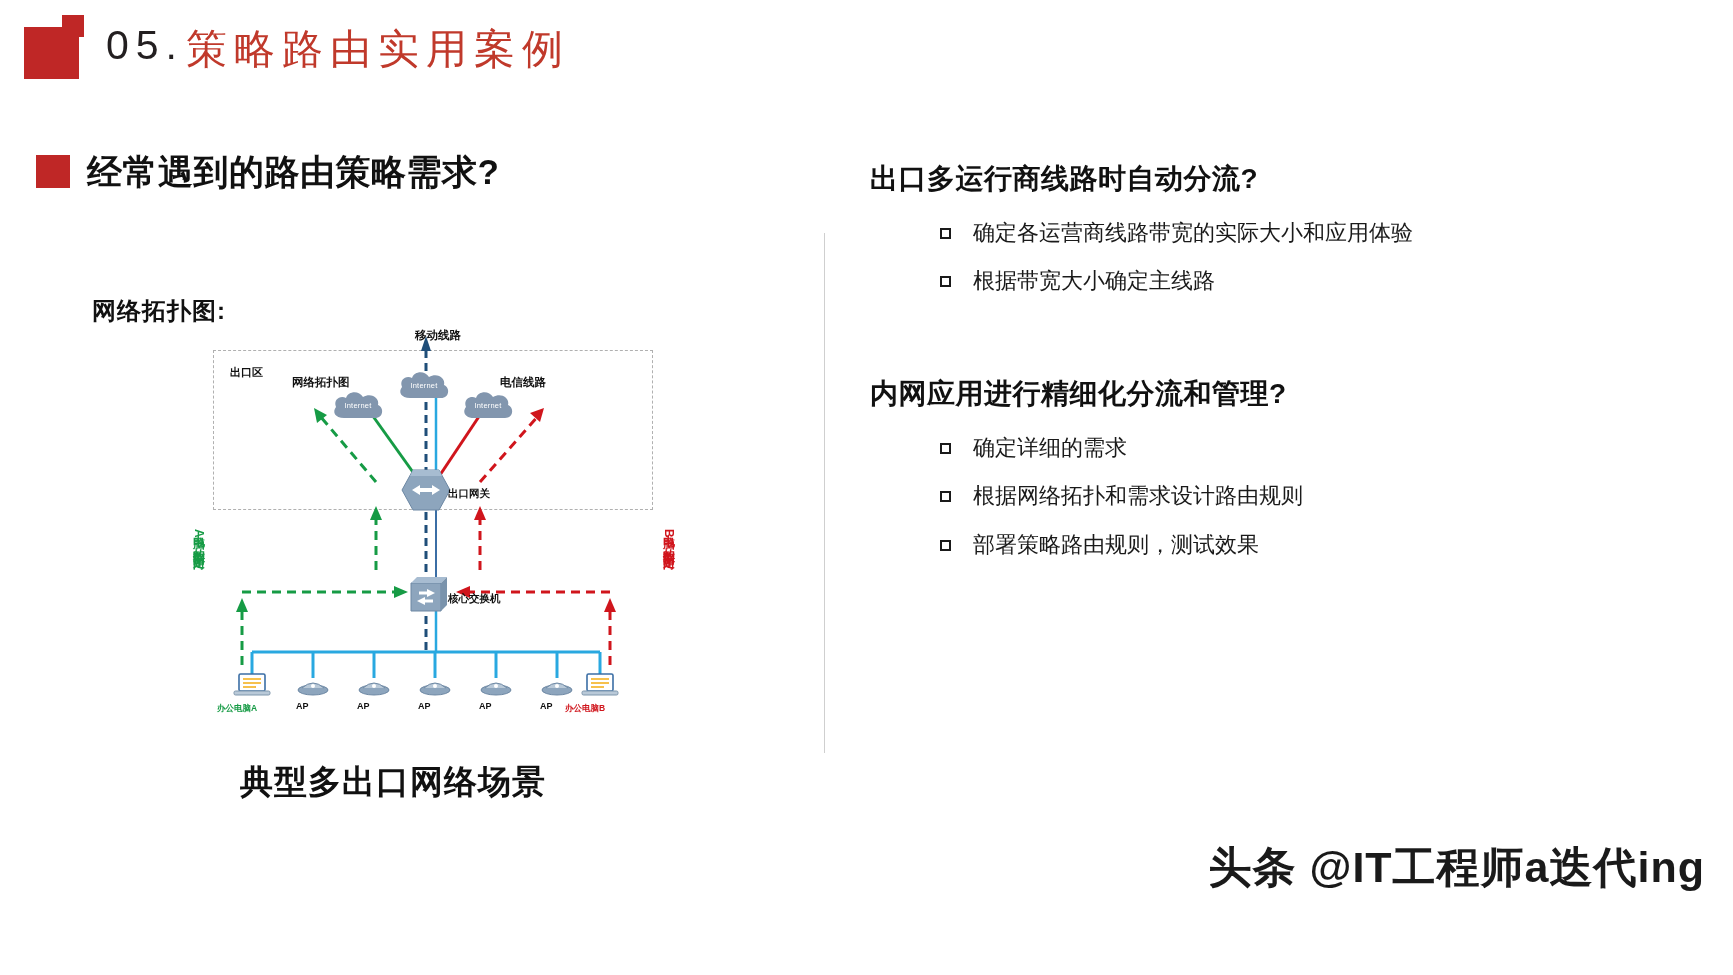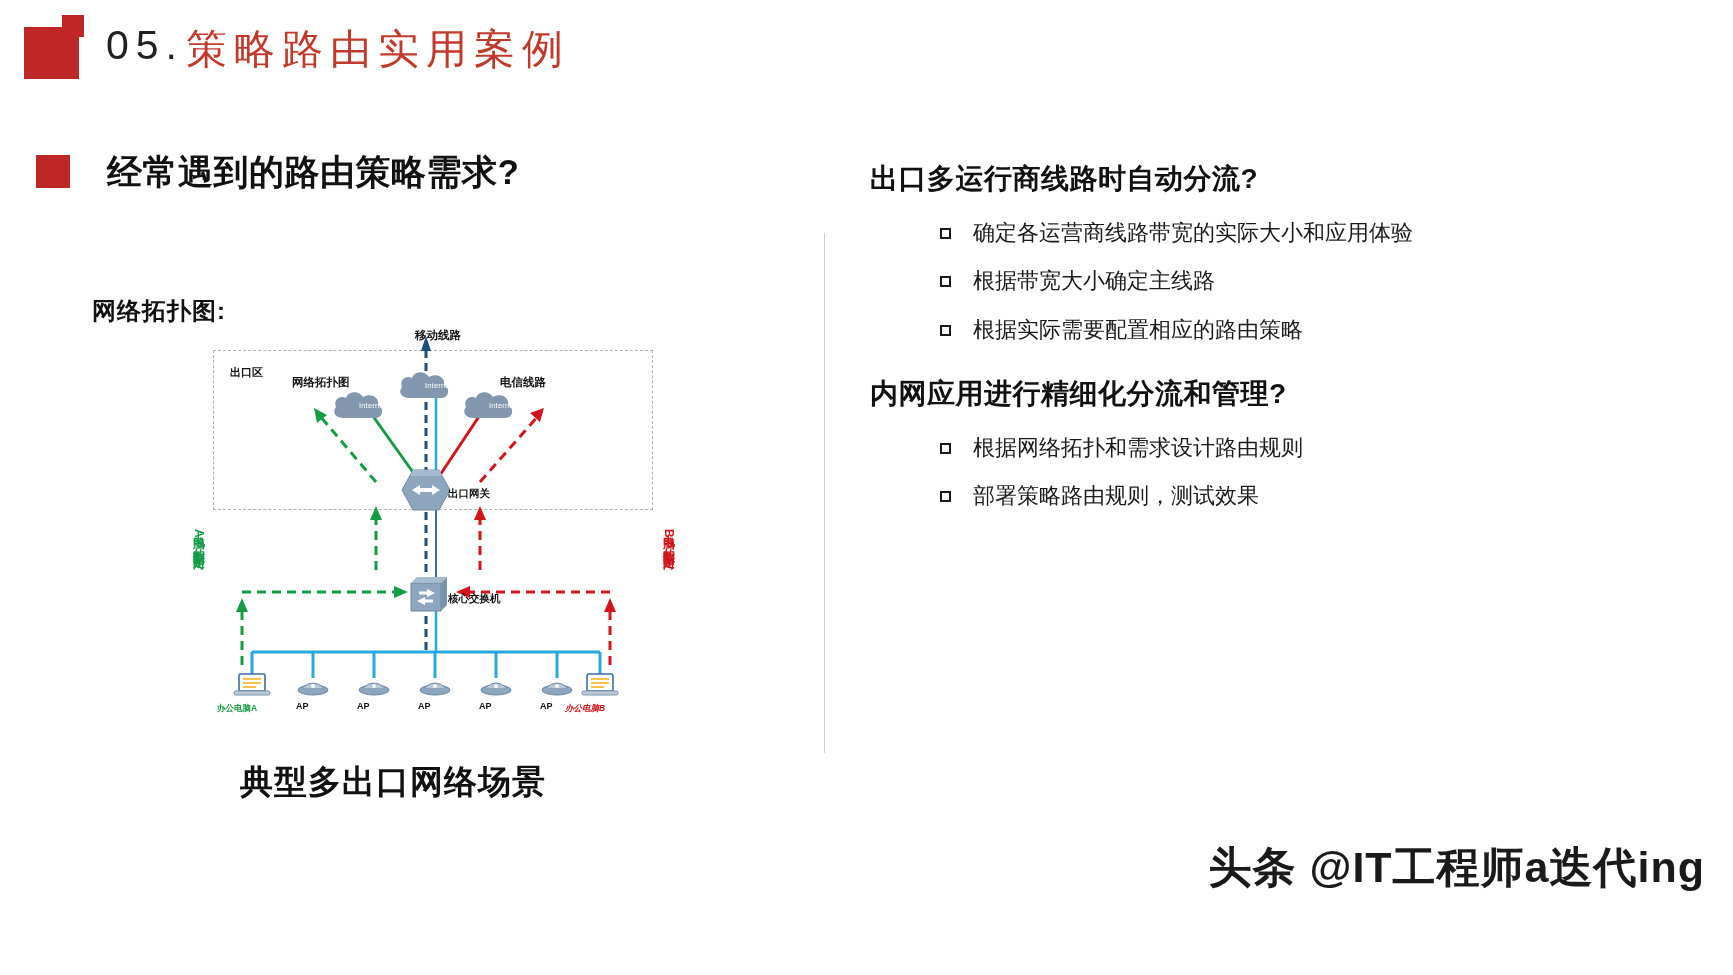--- a/index.html
+++ b/index.html
@@ -54,21 +54,20 @@
   #left-column {
     position: absolute;
     left: 0; top: 120px;
     width: 910px; height: 855px;
   }
   #left-heading-row {
     position: absolute;
     left: 36px; top: 34px;
     display: flex;
     align-items: center;
-    gap: 20px;
   }
   .heading-bullet-square {
     width: 34px; height: 33px;
     background: #bf2726;
     margin-right: 17px;
     flex: none;
   }
   #left-heading-text {
     font-size: 35px;
     font-weight: bold;
@@ -121,21 +120,21 @@
 
   .cloud {
     position: absolute;
     width: 56px; height: 34px;
   }
   .cloud svg { display: block; }
   .cloud-text {
     position: absolute;
     left: 0; top: 13px;
     width: 56px;
-    text-align: right;
+    text-align: center;
     font-size: 7.5px;
     color: #ffffff;
     font-family: "Liberation Sans", sans-serif;
     letter-spacing: 0.2px;
   }
   #cloud-unicom  { left: 150px; top: 68px; }
   #cloud-mobile  { left: 216px; top: 48px; }
   #cloud-telecom { left: 280px; top: 68px; }
 
   #gateway-icon {
@@ -412,21 +411,21 @@
     </div>
 
     <div style="position:absolute;left:400px;top:352px;">
       <svg width="40" height="26" viewBox="0 0 40 26">
         <rect x="7" y="2" width="26" height="17" rx="1.5" fill="#ffffff" stroke="#3b6ea5" stroke-width="1.6"></rect>
         <line x1="11" y1="7" x2="29" y2="7" stroke="#f2a600" stroke-width="1.4"></line>
         <line x1="11" y1="11" x2="29" y2="11" stroke="#f2a600" stroke-width="1.4"></line>
         <line x1="11" y1="15" x2="24" y2="15" stroke="#f2a600" stroke-width="1.4"></line>
         <rect x="2" y="19" width="36" height="4" rx="1.5" fill="#b9c9d8" stroke="#7f97ad" stroke-width="1"></rect>
       </svg>
-      <div class="device-label pc-label-b" style="width:70px;margin-left:-15px;margin-top:1px;font-style:italic;">办公电脑B</div>
+      <div class="device-label pc-label-b" style="width:70px;margin-left:-15px;margin-top:1px;">办公电脑B</div>
     </div>
 
   </div>
 
   <div id="diagram-caption">典型多出口网络场景</div>
 </div>
 
 <div id="column-divider"></div>
 
 <div id="right-column">
@@ -435,30 +434,30 @@
     <div class="right-heading">出口多运行商线路时自动分流?</div>
     <ul class="bullet-list">
       <li class="bullet-item">
         <span class="bullet-box"></span>
         <span class="bullet-text">确定各运营商线路带宽的实际大小和应用体验</span>
       </li>
       <li class="bullet-item">
         <span class="bullet-box"></span>
         <span class="bullet-text">根据带宽大小确定主线路</span>
       </li>
-      <li class="bullet-item">
-        <span class="bullet-box"></span>
-        <span class="bullet-text">根据实际需要配置相应的路由策略</span>
-      </li>
     </ul>
   </div>
 
   <div id="right-section-2">
     <div class="right-heading">内网应用进行精细化分流和管理?</div>
     <ul class="bullet-list">
+      <li class="bullet-item">
+        <span class="bullet-box"></span>
+        <span class="bullet-text">确定详细的需求</span>
+      </li>
       <li class="bullet-item">
         <span class="bullet-box"></span>
         <span class="bullet-text">根据网络拓扑和需求设计路由规则</span>
       </li>
       <li class="bullet-item">
         <span class="bullet-box"></span>
         <span class="bullet-text">部署策略路由规则，测试效果</span>
       </li>
     </ul>
   </div>

